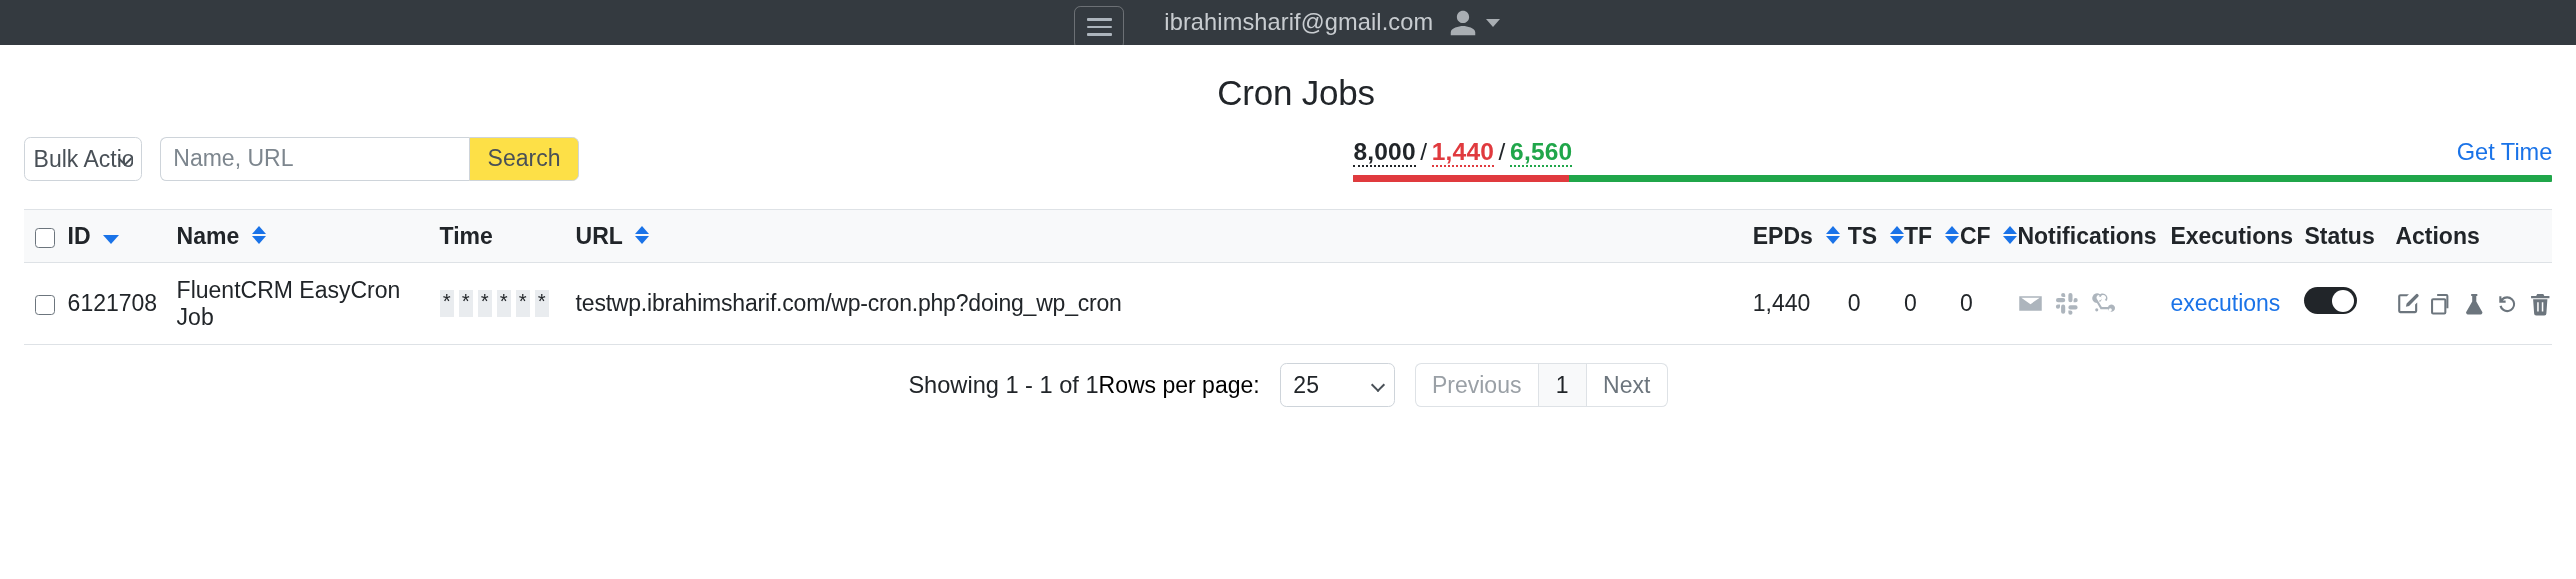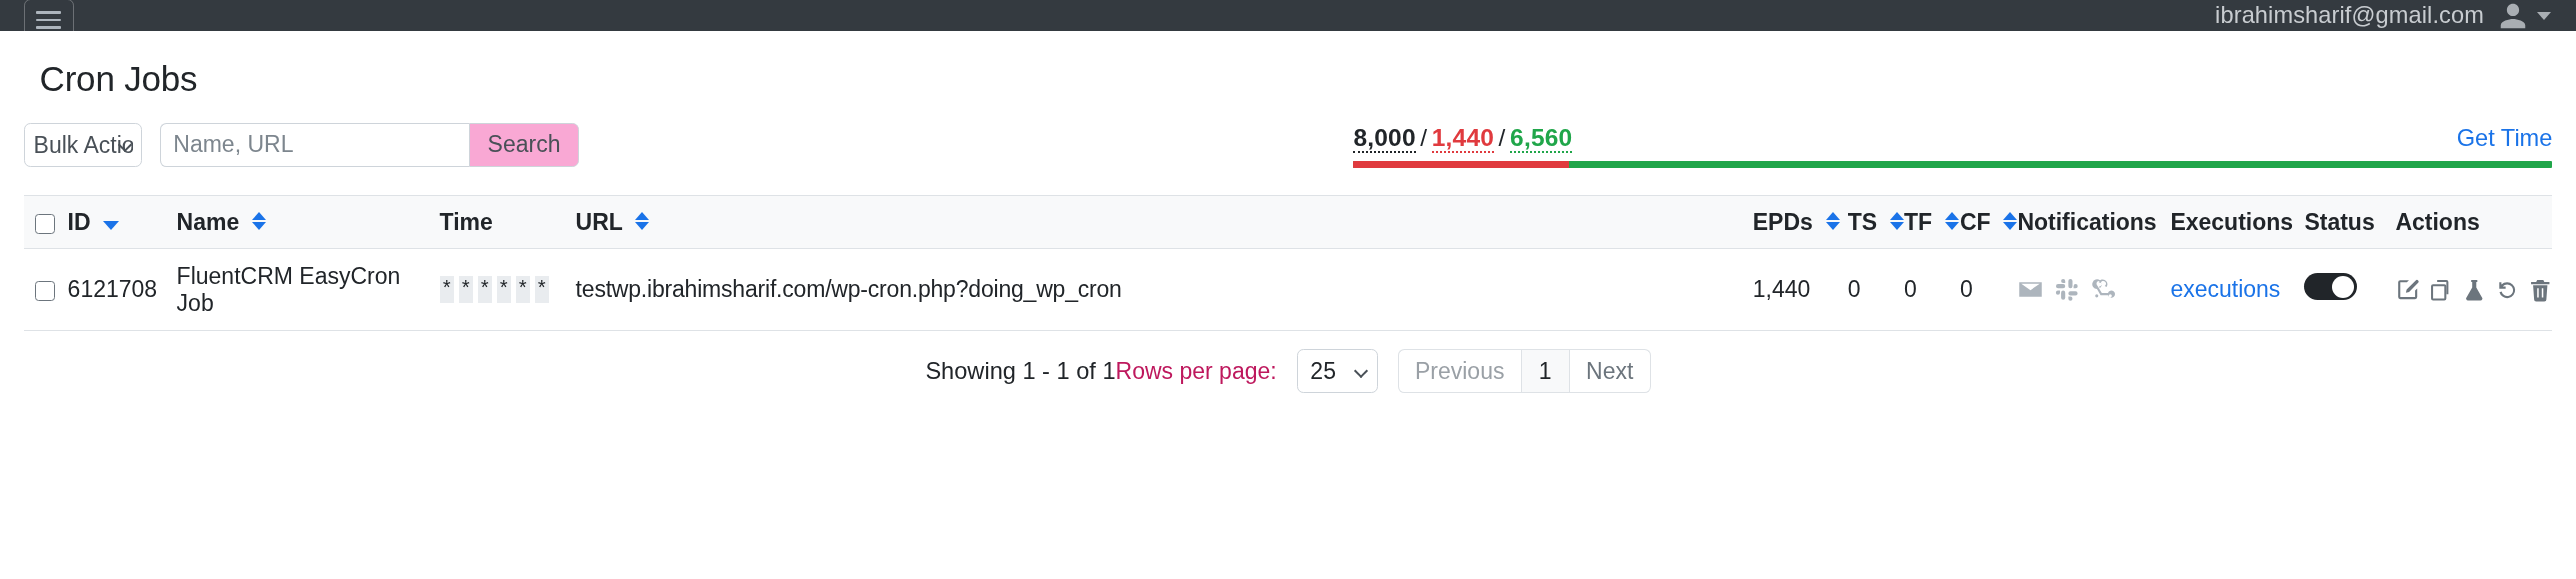--- a/index.html
+++ b/index.html
@@ -8,25 +8,25 @@
     padding: 0;
     width: 2576px;
     height: 580px;
     background: #ffffff;
     font-family: "Liberation Sans", sans-serif;
     -webkit-font-smoothing: antialiased;
   }
 
   
   .topbar {
-    height: 31px;
+    height: 45px;
     background: #343a40;
     display: flex;
     align-items: center;
-    justify-content: space-between;
+    justify-content: center;
     padding: 0 25.4px 0 23.6px;
     position: relative;
     gap: 40px;
   }
   .hamburger-btn {
     width: 50px;
     height: 43px;
     border: 0.9px solid rgba(255,255,255,0.28);
     border-radius: 6.4px;
     background: transparent;
@@ -78,20 +78,21 @@
   
   .page {
     padding: 0 23.6px;
   }
   .page-title {
     font-size: 35px;
     color: #212529;
     font-weight: 400;
     margin: 28px 0 0 16px;
     letter-spacing: -0.2px;
+    text-align: center;
   }
 
   
   .controls-row {
     display: flex;
     align-items: flex-start;
     justify-content: space-between;
     margin-top: 23.6px;
     height: 56px;
   }
@@ -144,21 +145,21 @@
     padding: 0 12.7px;
     outline: none;
     background: #fff;
   }
   .search-input::placeholder { color: #7d868e; }
   .search-btn {
     height: 44px;
     padding: 0 18px;
     border: 0.9px solid #ced4da;
     border-radius: 0 6.4px 6.4px 0;
-    background: #f9a8d4;
+    background: #fde047;
     font-size: 23px;
     color: #495057;
     font-family: "Liberation Sans", sans-serif;
     cursor: pointer;
   }
 
   
   .quota-block {
     width: 1199px;
     display: flex;
@@ -311,23 +312,23 @@
 
   
   .footer {
     display: flex;
     align-items: center;
     justify-content: center;
     margin-top: 18px;
   }
   .showing { font-size: 23.6px; color: #212529; }
   .pager { display: flex; align-items: center; gap: 20px; }
-  .rows-label { font-size: 23px; color: #be185d; }
+  .rows-label { font-size: 23px; color: #000000; }
   .rows-select {
-    width: 81px; height: 44px;
+    width: 115px; height: 44px;
     border: 0.9px solid #ced4da;
     border-radius: 6.4px;
     background: #fff;
     font-size: 23px;
     color: #212529;
     font-family: "Liberation Sans", sans-serif;
     padding: 0 7.3px 0 12.7px;
     appearance: none; -webkit-appearance: none;
     cursor: pointer;
   }

